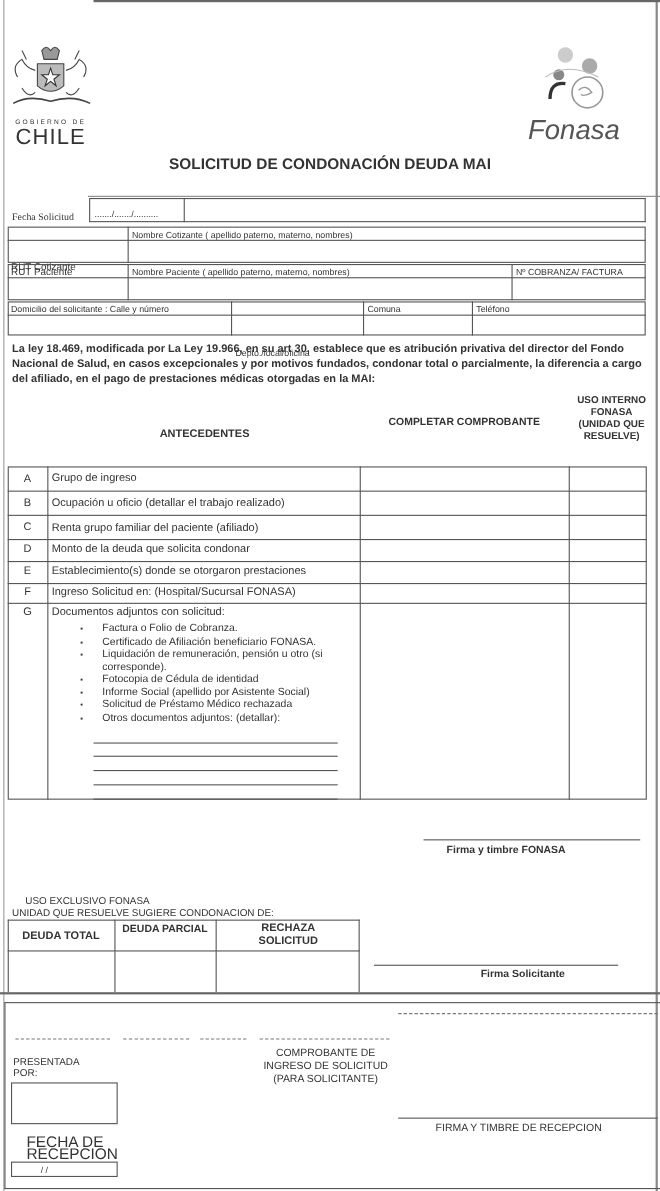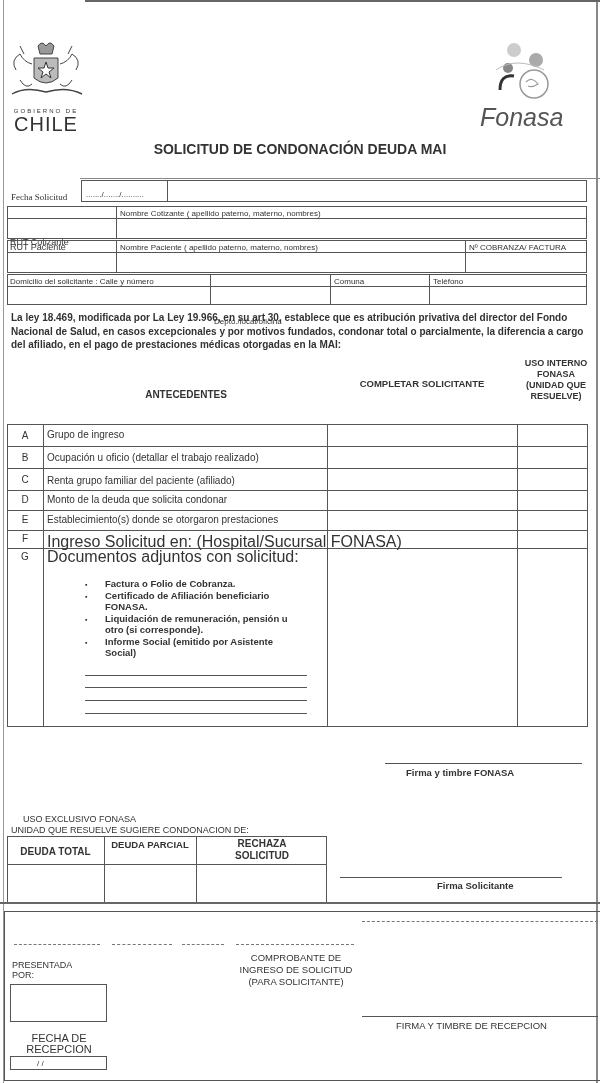--- a/index.html
+++ b/index.html
@@ -11,21 +11,21 @@
   .lbl9 { font-size:9px; color:#333; }
   .bold { font-weight:bold; }
   .page-edge-left { left:3px; top:0; width:1px; height:1083px; background:#999; }
   .page-edge-right { left:596px; top:0; width:2px; height:1083px; background:#888; }
   .top-rule { left:85px; top:0; width:515px; height:2px; background:#666; }
   .title-rule { left:80px; top:178px; width:520px; height:1px; background:#888; }
   .hline { position:absolute; height:1px; background:#555; }
   .vline { position:absolute; width:1px; background:#555; }
   .dotted { position:absolute; border-top:1px dashed #777; height:0; }
   .center { text-align:center; }
-  ul.docs { margin:16px; padding:0 0 0 42px; list-style:none;font-weight:bold; }
+  ul.docs { margin:4px; padding:0 0 0 42px; list-style:none; }
   ul.docs li { position:relative; font-size:9.5px; line-height:11.5px; color:#333; }
   ul.docs li::before { content:"\25AA"; position:absolute; left:-20px; font-size:7px; top:1px; }
 </style>
 </head>
 <body>
 
 <div class="abs page-edge-left"></div>
 <div class="abs page-edge-right"></div>
 <div class="abs top-rule"></div>
 
@@ -99,21 +99,21 @@
 <div class="abs small" style="left:334px;top:277px;">Comuna</div>
 <div class="abs small" style="left:433px;top:277px;">Teléfono</div>
 <div class="abs" style="left:8px;top:287px;width:201px;height:17px;"></div>
 <div class="abs" style="left:211px;top:287px;width:118px;height:17px;"></div>
 <div class="abs" style="left:331px;top:287px;width:97px;height:17px;"></div>
 <div class="abs" style="left:430px;top:287px;width:156px;height:17px;"></div>
 
 <div class="abs bold" style="left:11px;top:311px;width:580px;font-size:10px;line-height:13.5px;color:#333;">La ley 18.469, modificada por La Ley 19.966, en su art 30, establece que es atribución privativa del director del Fondo Nacional de Salud, en casos excepcionales y por motivos fundados, condonar total o parcialmente, la diferencia a cargo del afiliado, en el pago de prestaciones médicas otorgadas en la MAI:</div>
 
 <div class="abs bold center" style="left:45px;top:389px;width:282px;font-size:10px;color:#333;">ANTECEDENTES</div>
-<div class="abs bold center" style="left:327px;top:378px;width:190px;font-size:9.5px;color:#333;">COMPLETAR SOLICITANTE</div>
+<div class="abs bold center" style="left:327px;top:378px;width:190px;font-size:9.5px;color:#333;">COMPLETAR COMPROBANTE</div>
 <div class="abs bold center" style="left:520px;top:358px;width:72px;font-size:9px;line-height:11px;color:#333;">USO INTERNO FONASA (UNIDAD QUE RESUELVE)</div>
 
 <div class="abs bl" style="left:7px;top:424px;width:581px;height:303px;"></div>
 <div class="vline" style="left:43px;top:424px;height:303px;"></div>
 <div class="vline" style="left:327px;top:424px;height:303px;"></div>
 <div class="vline" style="left:517px;top:424px;height:303px;"></div>
 <div class="hline" style="left:7px;top:446px;width:581px;"></div>
 <div class="hline" style="left:7px;top:468px;width:581px;"></div>
 <div class="hline" style="left:7px;top:490px;width:581px;"></div>
 <div class="hline" style="left:7px;top:510px;width:581px;"></div>
@@ -140,33 +140,36 @@
   <span class="abs lbl9" style="left:40px;top:4px;font-size:10px;">Monto de la deuda que solicita condonar</span>
   <span class="abs" style="left:321px;top:0;width:189px;height:20px;"></span>
 </div>
 <div class="abs" style="left:7px;top:510px;width:581px;height:20px;">
   <span class="abs lbl9 center" style="left:0;top:4px;width:36px;font-size:10px;">E</span>
   <span class="abs lbl9" style="left:40px;top:4px;font-size:10px;">Establecimiento(s) donde se otorgaron prestaciones</span>
   <span class="abs" style="left:321px;top:0;width:189px;height:20px;"></span>
 </div>
 <div class="abs" style="left:7px;top:530px;width:581px;height:18px;">
   <span class="abs lbl9 center" style="left:0;top:3px;width:36px;font-size:10px;">F</span>
-  <span class="abs lbl9" style="left:40px;top:3px;font-size:16px;">Ingreso Solicitud en: (Hospital/Sucursal FONASA)</span>
+  <span class="abs lbl9" style="left:40px;top:3px;font-size:10px;">Ingreso Solicitud en: (Hospital/Sucursal FONASA)</span>
   <span class="abs" style="left:321px;top:0;width:189px;height:18px;"></span>
 </div>
 
 <div class="abs" style="left:7px;top:548px;width:581px;height:179px;">
   <span class="abs lbl9 center" style="left:0;top:3px;width:36px;font-size:10px;">G</span>
   <div class="abs" style="left:40px;top:3px;width:275px;">
-    <div class="lbl9" style="font-size:16px;line-height:11px;">Documentos adjuntos con solicitud:</div>
+    <div class="lbl9" style="font-size:10px;line-height:11px;">Documentos adjuntos con solicitud:</div>
     <ul class="docs">
       <li>Factura o Folio de Cobranza.</li>
       <li>Certificado de Afiliación beneficiario FONASA.</li>
       <li>Liquidación de remuneración, pensión u otro (si corresponde).</li>
-      <li>Informe Social (emitido por Asistente Social)</li>
+      <li>Fotocopia de Cédula de identidad</li>
+      <li>Informe Social (apellido por Asistente Social)</li>
+      <li>Solicitud de Préstamo Médico rechazada</li>
+      <li>Otros documentos adjuntos: (detallar):</li>
     </ul>
   </div>
   <div class="hline" style="left:78px;top:127px;width:222px;"></div>
   <div class="hline" style="left:78px;top:139px;width:222px;"></div>
   <div class="hline" style="left:78px;top:152px;width:222px;"></div>
   <div class="hline" style="left:78px;top:165px;width:222px;"></div>
   <div class="hline" style="left:78px;top:178px;width:222px;"></div>
 </div>
 
 <div class="hline" style="left:385px;top:763px;width:197px;"></div>
@@ -193,21 +196,21 @@
 <div class="abs bl" style="left:4px;top:911px;width:596px;height:170px;border-right:none;"></div>
 <div class="dotted" style="left:362px;top:921px;width:236px;"></div>
 <div class="dotted" style="left:14px;top:944px;width:86px;"></div>
 <div class="dotted" style="left:112px;top:944px;width:60px;"></div>
 <div class="dotted" style="left:182px;top:944px;width:42px;"></div>
 <div class="dotted" style="left:236px;top:944px;width:118px;"></div>
 
 <div class="abs lbl9" style="left:12px;top:960px;width:80px;font-size:9px;line-height:10px;">PRESENTADA POR:</div>
 <div class="abs bl" style="left:10px;top:984px;width:97px;height:38px;"></div>
 
-<div class="abs lbl9 center" style="left:24px;top:1033px;width:70px;font-size:11px;line-height:11px;">FECHA DE RECEPCION</div>
+<div class="abs lbl9 center" style="left:24px;top:1033px;width:70px;font-size:14px;line-height:11px;">FECHA DE RECEPCION</div>
 <div class="abs bl" style="left:10px;top:1056px;width:97px;height:14px;">
   <span class="abs small" style="left:26px;top:2px;">/        /</span>
 </div>
 
 <div class="abs center" style="left:236px;top:952px;width:120px;font-size:9.5px;line-height:12px;color:#333;">COMPROBANTE DE INGRESO DE SOLICITUD (PARA SOLICITANTE)</div>
 
 <div class="hline" style="left:362px;top:1016px;width:236px;"></div>
 <div class="abs" style="left:396px;top:1020px;font-size:9.5px;color:#333;">FIRMA Y TIMBRE DE RECEPCION</div>
 
 </body></html>

